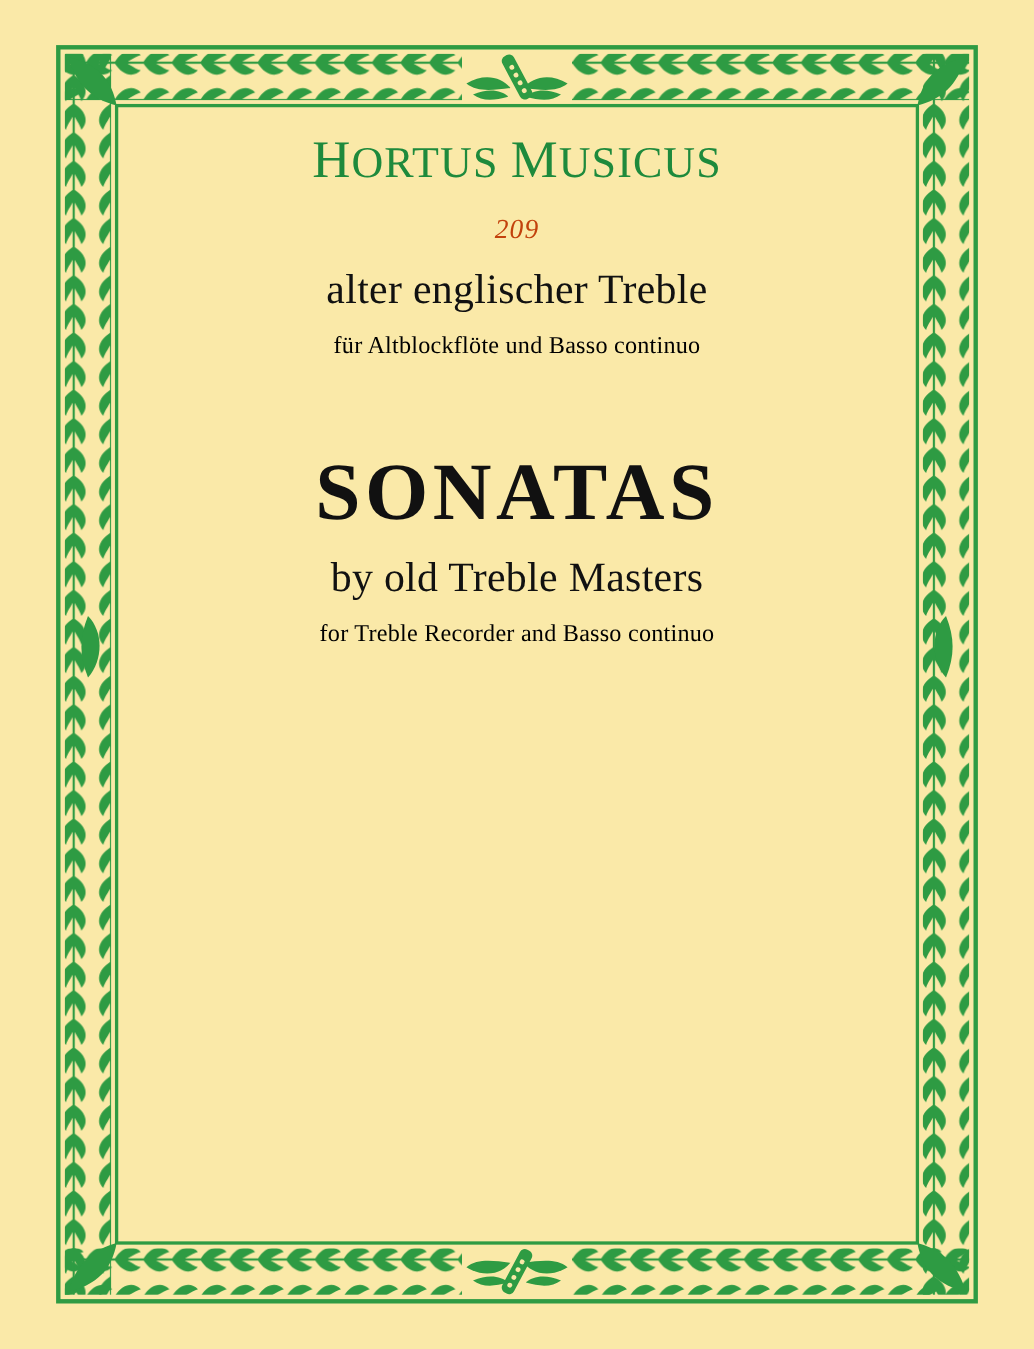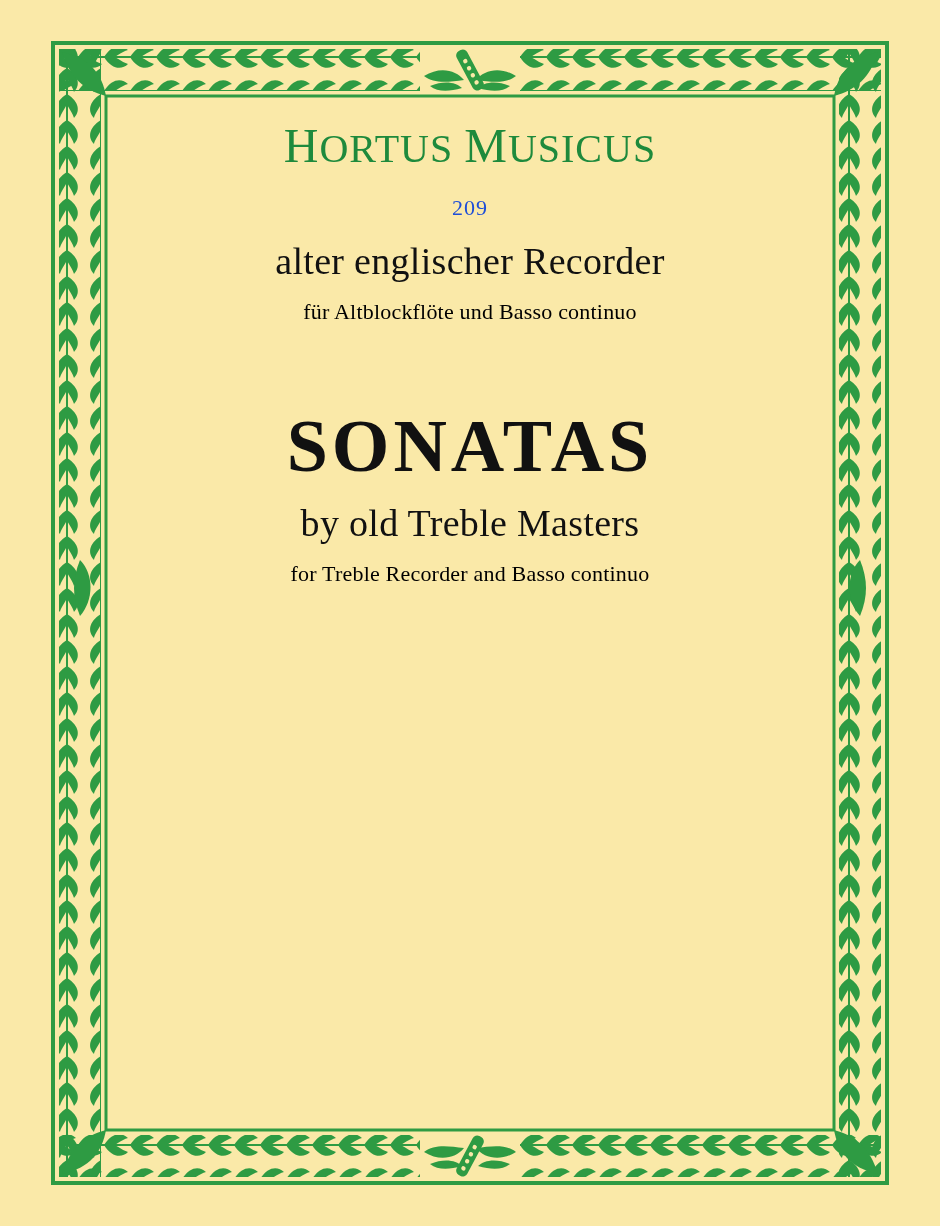--- a/index.html
+++ b/index.html
@@ -49,24 +49,25 @@
     font-family: "Liberation Serif", serif;
     font-size: 40px;
     letter-spacing: 1px;
     line-height: 1.1;
     white-space: nowrap;
   }
   .series .cap {
     font-size: 48px;
   }
   .series-number {
-    color: #1d4ed8;
-    font-size: 22px;
+    color: #c2410c;
+    font-size: 25px;
     margin-top: 22px;
     letter-spacing: 1px;
+    font-style: italic;
   }
 
   .title-main {
     color: #111111;
     font-size: 74px;
     font-weight: bold;
     letter-spacing: 4px;
     margin-top: 66px;
     line-height: 1.0;
   }
@@ -175,21 +176,21 @@
   <div class="content">
 
     <div class="series">
       <span class="cap">H</span><span>ORTUS</span>
       <span class="cap">M</span><span>USICUS</span>
     </div>
 
     <div class="series-number">209</div>
 
     <div class="block-first">
-      <div class="title-sub">alter englischer Recorder</div>
+      <div class="title-sub">alter englischer Treble</div>
       <div class="title-scoring">für Altblockflöte und Basso continuo</div>
     </div>
 
     <div class="block-second">
       <div class="title-main">SONATAS</div>
       <div class="title-sub">by old Treble Masters</div>
       <div class="title-scoring">for Treble Recorder and Basso continuo</div>
     </div>
 
 

